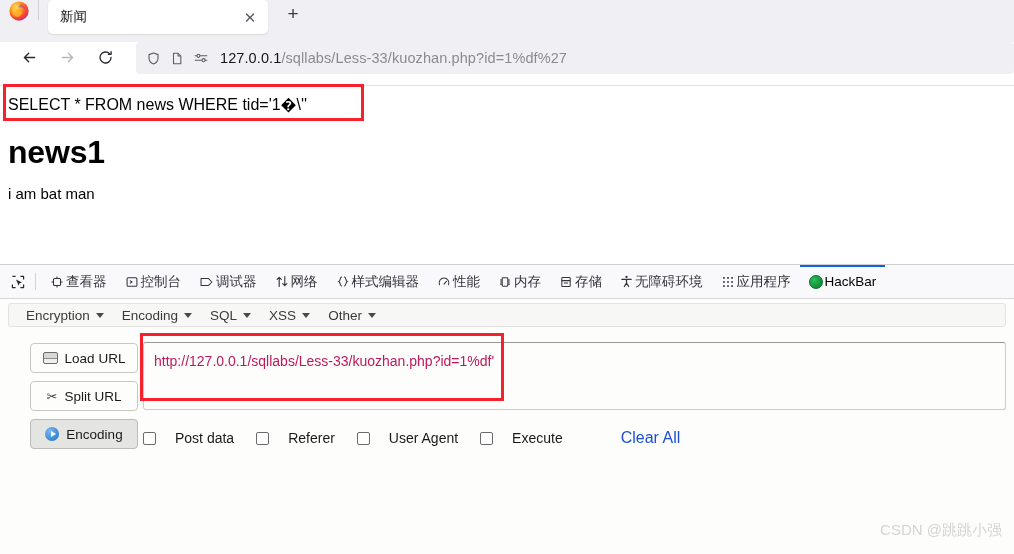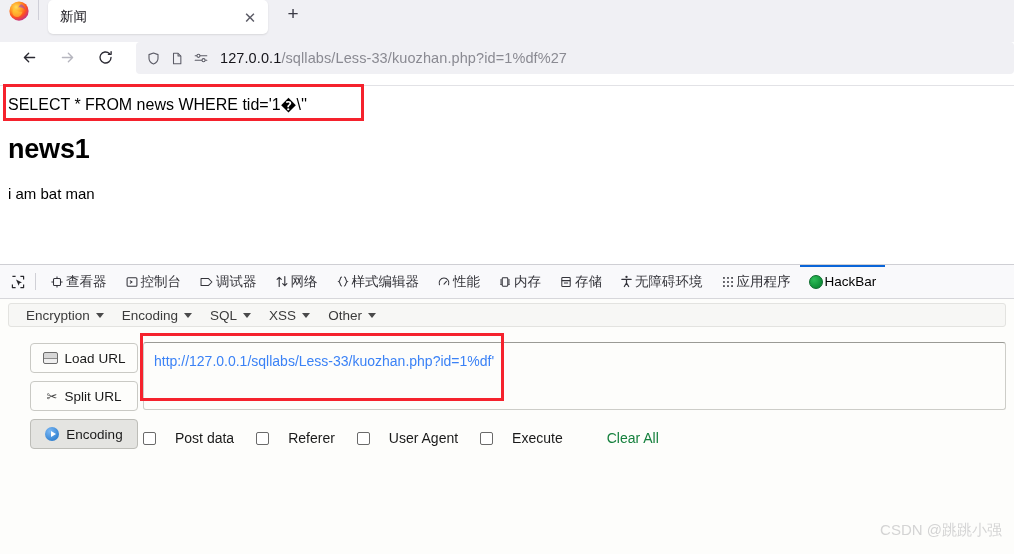--- a/index.html
+++ b/index.html
@@ -69,21 +69,21 @@
   .page {
     position: absolute; left: 0; top: 86px; width: 1014px; height: 178px;
     background: #ffffff; padding: 0 8px;
   }
   .sql-line {
     position: absolute; left: 8px; top: 7px;
     font-size: 16px; color: #000; white-space: nowrap;
   }
   .page-h1 {
     position: absolute; left: 8px; top: 48px;
-    font-size: 27px; font-weight: bold; color: #000; letter-spacing: -.2px;
+    font-size: 32px; font-weight: bold; color: #000; letter-spacing: -.2px;
   }
   .page-p {
     position: absolute; left: 8px; top: 99px;
     font-size: 15px; color: #000;
   }
 
   
   .devtools {
     position: absolute; left: 0; top: 264px; width: 1014px; height: 290px;
     background: #ffffff; border-top: 1px solid #cfcfd4;
@@ -154,31 +154,31 @@
   .ic-play::after {
     content: ""; border-left: 5px solid #fff;
     border-top: 3.5px solid transparent; border-bottom: 3.5px solid transparent;
     margin-left: 2px;
   }
 
   .hb-urlarea {
     position: absolute; left: 143px; top: 5px; width: 863px; height: 68px;
     border: 1px solid #cdcdc8; border-top-color: #9a9a95; border-radius: 3px;
     background: #fdfdfb; padding: 8px 10px;
-    font-size: 14px; color: #3b82f6; line-height: 20px;
+    font-size: 14px; color: #be185d; line-height: 20px;
     white-space: pre-wrap; word-break: break-all; overflow: hidden;
   }
 
   .hb-opts {
     position: absolute; left: 143px; top: 90px; height: 22px;
     display: flex; align-items: center; gap: 22px;
   }
   .hb-opt { display: flex; align-items: center; gap: 19px; font-size: 14px; color: #1a1a1a; }
   .cb { width: 13px; height: 13px; border: 1.6px solid #6a6a6a; border-radius: 2px; background: #fff; }
-  .hb-clear { font-size: 14px; color: #15803d; margin-left: 22px; }
+  .hb-clear { font-size: 16px; color: #1d4ed8; margin-left: 36px; }
 
   
   .redbox { position: absolute; border: 3px solid #f5222d; pointer-events: none; }
 
   
   .watermark {
     position: absolute; right: 12px; bottom: 14px;
     font-size: 15px; color: #d4d4d4; white-space: nowrap;
   }
 </style>

